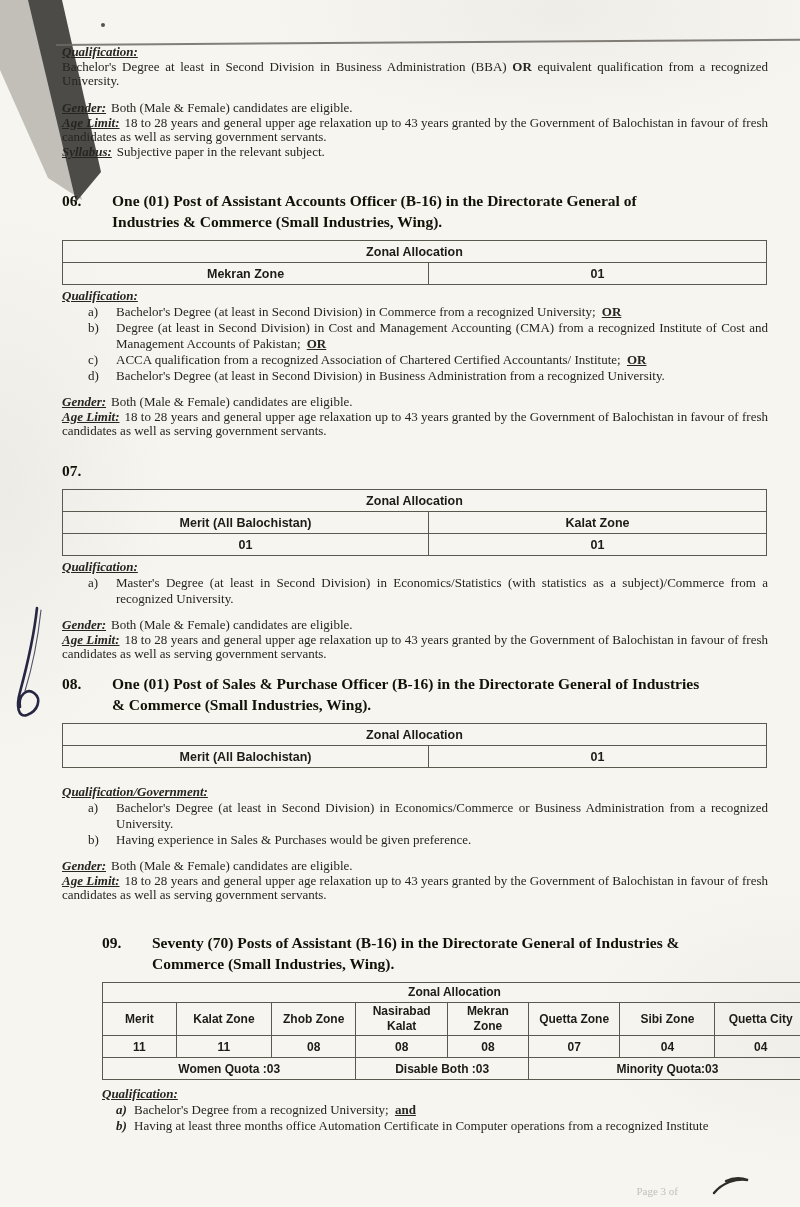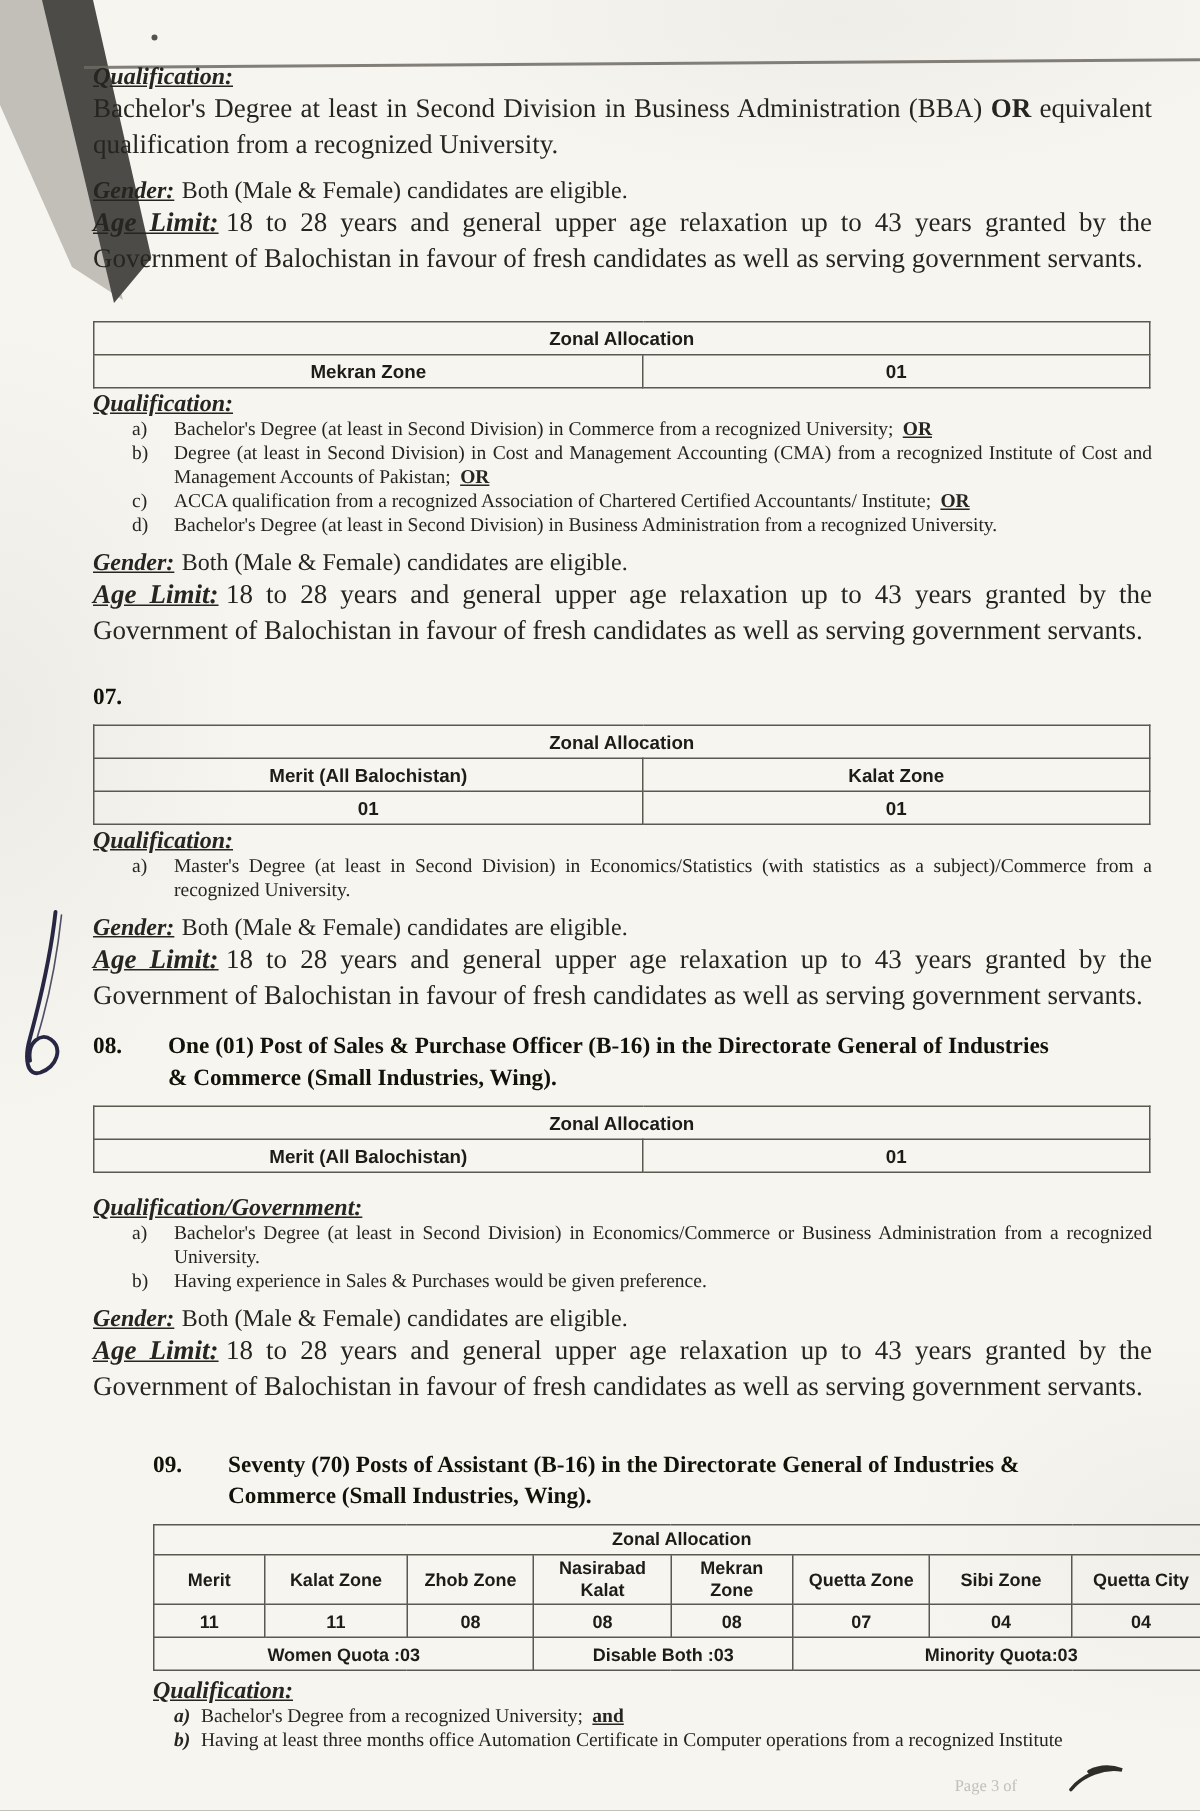--- a/index.html
+++ b/index.html
@@ -8,22 +8,22 @@
     background:#f6f5f0;
     background-image:
       radial-gradient(ellipse 420px 160px at 70% 1%, #efede8 0%, rgba(239,237,232,0) 70%),
       radial-gradient(ellipse 260px 420px at 0% 40%, #edebe6 0%, rgba(237,235,230,0) 65%),
       radial-gradient(ellipse 300px 200px at 100% 85%, #f0eee9 0%, rgba(240,238,233,0) 70%);
     overflow:hidden;
     font-family:"Liberation Serif", serif;
     color:#26251f;
   }
   .content{position:absolute;left:62px;top:44px;width:706px;}
-  .para{margin:0;text-align:justify;font-size:18px;line-height:24px;}
-  .line{margin:0;font-size:16px;line-height:16px;}
+  .para{margin:0;text-align:justify;font-size:13px;line-height:14px;}
+  .line{margin:0;font-size:13px;line-height:16px;}
   .lbl{font-weight:700;font-style:italic;text-decoration:underline;margin-right:5px;}
   .b{font-weight:700;}
   .sfx{font-weight:700;text-decoration:underline;margin-left:3px;}
   .gap12{margin-top:12px;}
   .gap10{margin-top:10px;}
 
   .heading{display:flex;font-weight:700;font-size:15.5px;line-height:21px;color:#131209;}
   .heading .num{width:50px;flex:none;}
   .heading .htitle{width:592px;}
   .sec06{margin-top:30px;}
@@ -75,23 +75,28 @@
     <path d="M35 14 C32 42 26 72 19 95" fill="none" stroke="#272744" stroke-width="1.1" stroke-linecap="round" opacity="0.8"></path>
   </svg>
 
   <div class="content">
 
     <div>
       <p class="line"><span class="lbl">Qualification:</span></p>
       <p class="para"><span>Bachelor's Degree at least in Second Division in Business Administration (BBA) </span><span class="b">OR</span><span> equivalent qualification from a recognized University.</span></p>
       <p class="line gap12"><span class="lbl">Gender:</span><span>Both (Male &amp; Female) candidates are eligible.</span></p>
       <p class="para"><span class="lbl">Age Limit:</span><span>18 to 28 years and general upper age relaxation up to 43 years granted by the Government of Balochistan in favour of fresh candidates as well as serving government servants.</span></p>
+      <p class="line"><span class="lbl">Syllabus:</span><span>Subjective paper in the relevant subject.</span></p>
     </div>
 
     <div class="sec06">
+      <div class="heading">
+        <span class="num">06.</span>
+        <span class="htitle">One (01) Post of Assistant Accounts Officer (B-16) in the Directorate General of Industries &amp; Commerce (Small Industries, Wing).</span>
+      </div>
       <table class="ztable">
         <colgroup>
             <col style="width:52%">
             <col>
           </colgroup>
         <tbody>
             <tr>
               <th colspan="2">Zonal Allocation</th>
             </tr>
         <tr>

